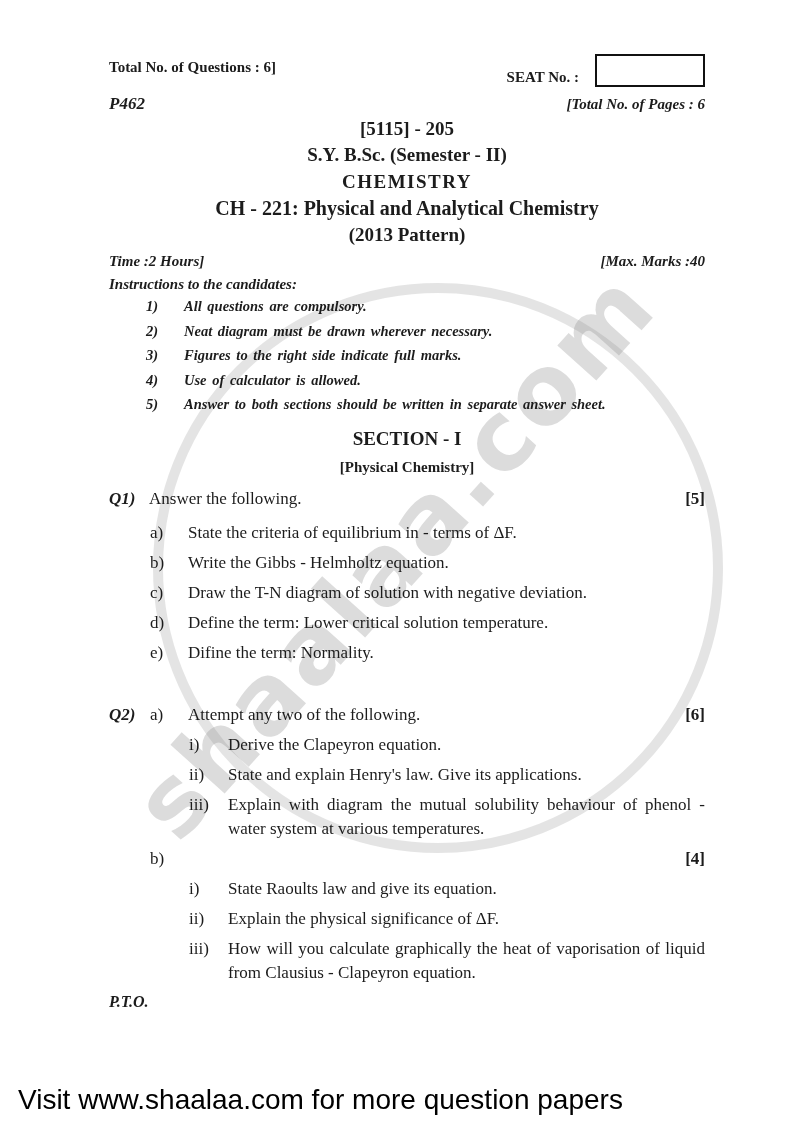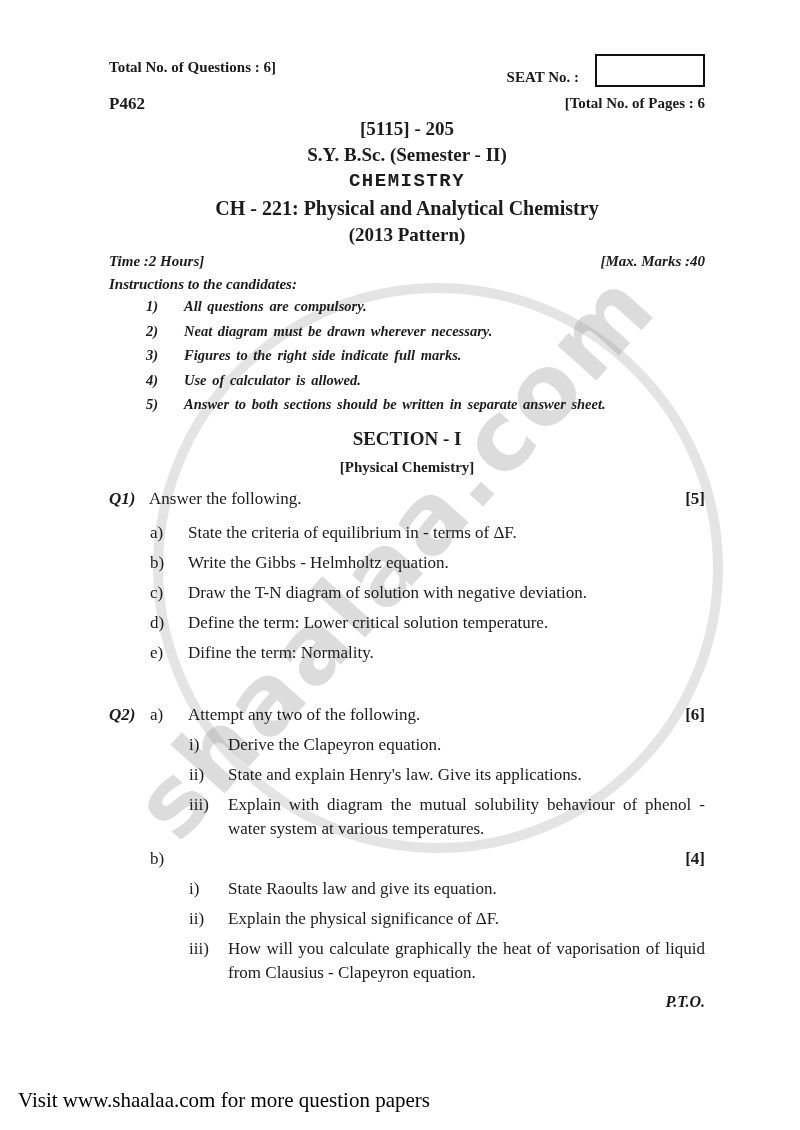--- a/index.html
+++ b/index.html
@@ -45,28 +45,28 @@
 
   .top-row { font-size: 15px; font-weight: bold; line-height: 20px; }
   .seat-cluster { display: flex; align-items: flex-end; gap: 16px; }
   .seat-box {
     display: inline-block;
     width: 106px; height: 29px;
     border: 2px solid #111;
     margin-top: -3px;
     background: #fff;
   }
-  .second-row { margin-top: 6px; align-items: flex-start; }
+  .second-row { margin-top: 6px; align-items: center; font-style: italic; }
   .pcode { font-size: 17px; font-weight: bold; line-height: 22px; }
   .pages { font-size: 15px; font-weight: bold; line-height: 20px; }
 
   .c { text-align: center; font-weight: bold; }
   .exam-code    { font-size: 19px; line-height: 24px; margin-top: 2px; }
   .course       { font-size: 19px; line-height: 26px; margin-top: 1px; }
-  .subject      { font-size: 19px; line-height: 27px; letter-spacing: 1.5px; font-family: Liberation Mono, monospace; }
+  .subject      { font-size: 19px; line-height: 27px; letter-spacing: 1.5px; }
   .paper-title  { font-size: 20px; line-height: 27px; text-align: center; }
   .pattern      { font-size: 19px; line-height: 26px; }
 
   .time-row { margin-top: 3px; font-size: 15px; line-height: 20px; }
   .instr-title { margin-top: 3px; font-size: 15px; line-height: 20px; }
   .instr-item {
     display: grid;
     grid-template-columns: 38px 1fr;
     margin-left: 37px;
     font-size: 14.5px;
@@ -86,28 +86,28 @@
   .qrow  { display: grid; grid-template-columns: 40px 1fr auto; margin-top: 8px;  font-size: 17px; line-height: 24px; }
   .q2row { display: grid; grid-template-columns: 41px 38px 1fr auto; margin-top: 38px; font-size: 17px; line-height: 24px; }
   .sub1row { display: grid; grid-template-columns: 38px 1fr auto; margin-left: 41px; margin-top: 6px; font-size: 17px; line-height: 24px; }
   .item1 { display: grid; grid-template-columns: 38px 1fr; margin-left: 41px; margin-top: 6px; font-size: 17px; line-height: 24px; }
   .item2 { display: grid; grid-template-columns: 39px 1fr; margin-left: 80px; margin-top: 6px; font-size: 17px; line-height: 24px; }
   .item2 .txt { text-align: justify; }
   .qlabel { font-weight: bold; font-style: italic; }
   .marks { font-weight: bold; text-align: right; }
   .gap-q1-items { margin-top: 10px; }
 
-  .pto { margin-top: 8px; text-align: right; font-size: 16px; font-weight: bold; font-style: italic; line-height: 18px; }
+  .pto { margin-top: 8px; text-align: left; font-size: 16px; font-weight: bold; font-style: italic; line-height: 18px; }
 
   .site-footer {
     position: absolute;
     left: 18px; top: 1087px;
     z-index: 1;
-    font-family: Liberation Serif, serif;
-    font-size: 21px;
+    font-family: Liberation Sans, sans-serif;
+    font-size: 28px;
     color: #000;
     line-height: 26px;
   }
 </style>
 </head>
 <body>
 
 <div class="page">
 
   <div class="wm-circle"></div>

